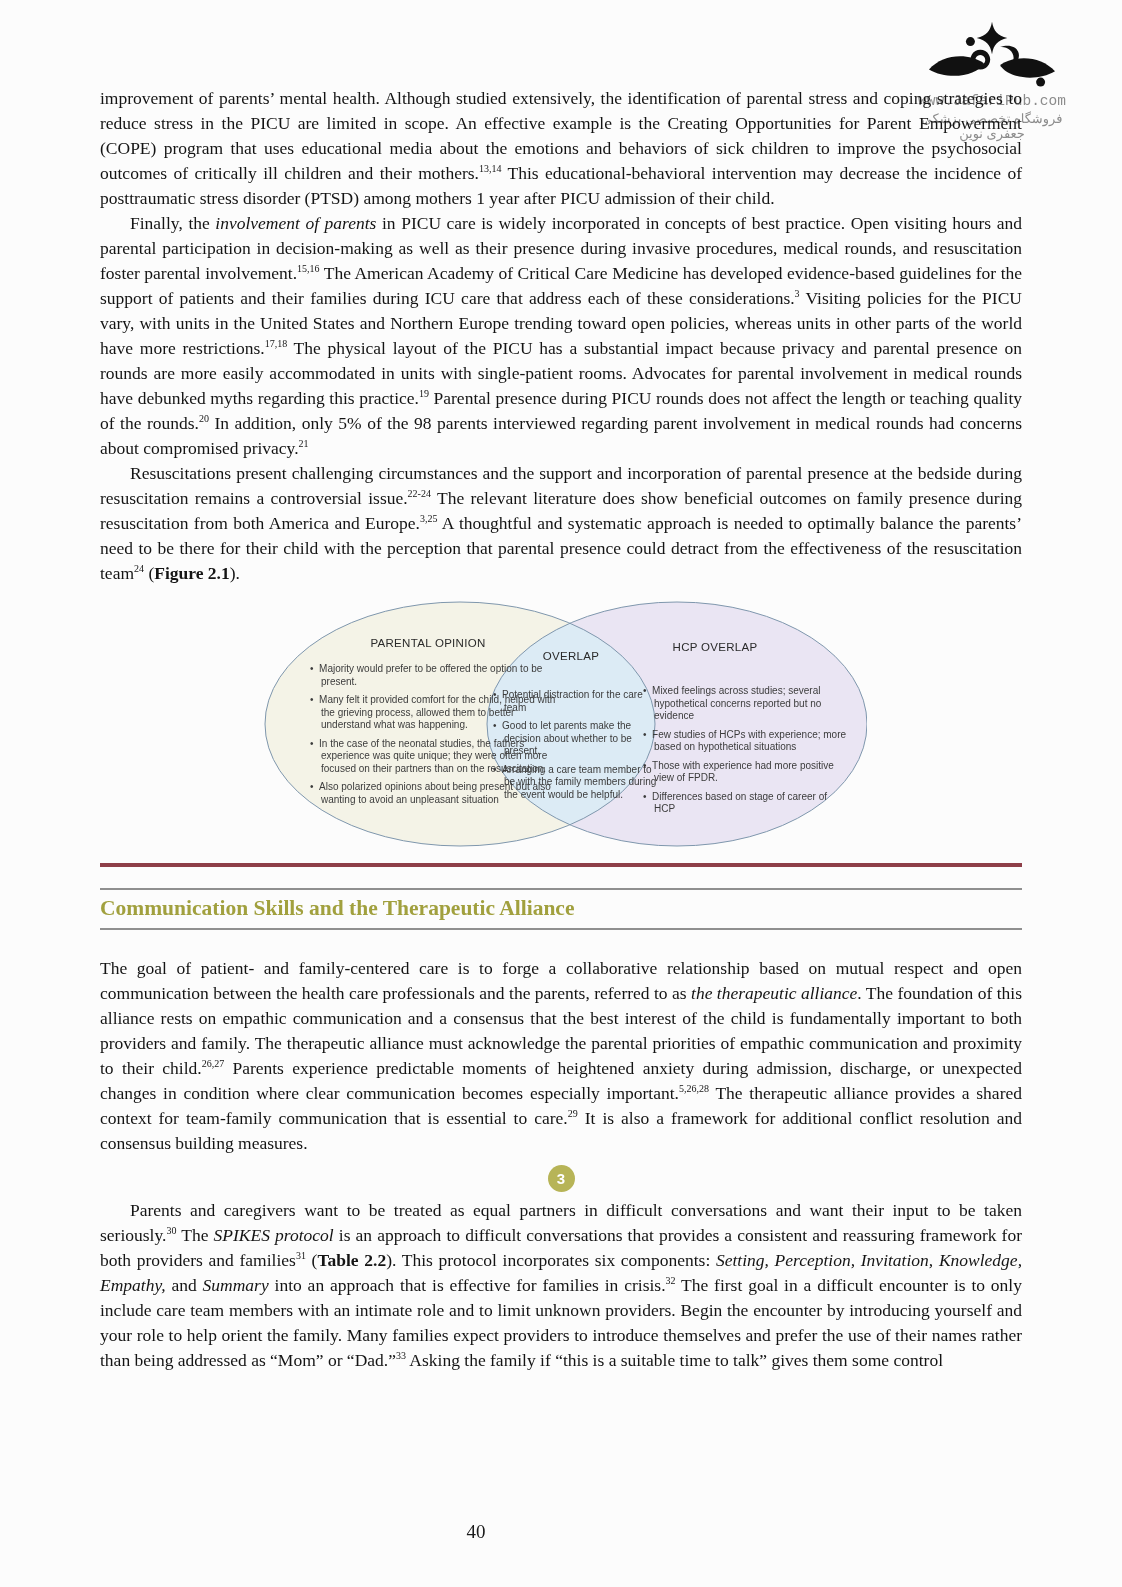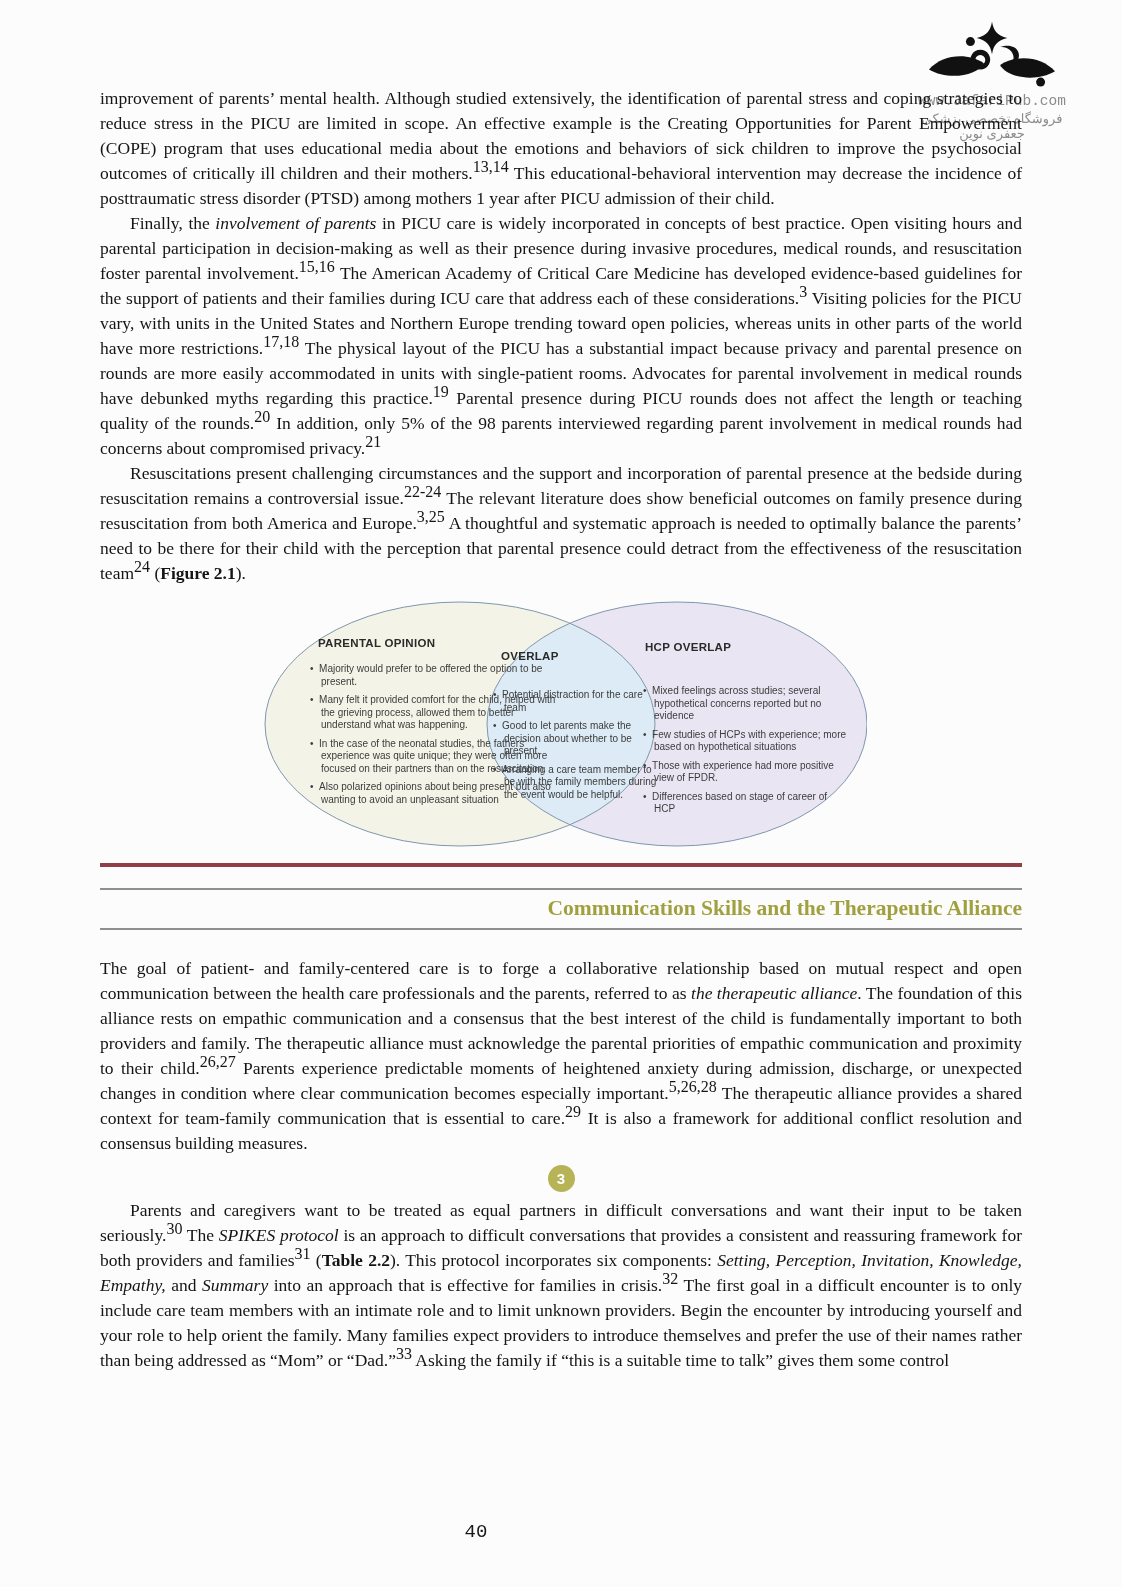--- a/index.html
+++ b/index.html
@@ -9,63 +9,63 @@
   
   .watermark{position:absolute;top:20px;left:918px;width:148px;text-align:center;}
   .watermark svg{display:block;margin:0 auto;}
   .wm-url{font-family:Liberation Mono, monospace;font-size:14.5px;color:var(--watermark_gray,#8c8c8c);margin-top:1px;}
   .wm-store{font-family:"Liberation Sans", sans-serif;font-size:13px;color:var(--watermark_gray,#8c8c8c);margin-top:2px;text-align:center;}
 
   
   .content{position:absolute;top:86px;left:100px;width:922px;}
   p.body-p{margin:0;font-size:17.5px;line-height:25px;text-align:justify;}
   p.body-p.indent{text-indent:30px;}
-  p.body-p sup{font-size:16px;line-height:0;vertical-align:super;}
+  p.body-p sup{font-size:10px;line-height:0;vertical-align:super;}
   p.body-p em{font-style:italic;}
   p.body-p strong{font-weight:bold;}
 
   
   .venn{position:relative;width:612px;height:250px;margin:13px auto 0;}
   .venn svg{position:absolute;top:0;left:0;}
   .v-el-left{fill:var(--venn_left_fill,#f4f3e7);}
   .v-el-right{fill:var(--venn_right_fill,#eae5f3);}
   .v-el-overlap{fill:var(--venn_overlap_fill,#dcebf5);}
   .v-stroke{fill:none;stroke:var(--venn_stroke,#7f97ad);stroke-width:1;}
-  .v-title{position:absolute;font-family:"Liberation Sans", sans-serif;font-weight:bold;
-           font-size:11.5px;letter-spacing:.3px;color:#2a2a2a;text-align:left;}
+  .v-title{position:absolute;font-family:"Liberation Sans", sans-serif;font-weight:normal;
+           font-size:11.5px;letter-spacing:.3px;color:#2a2a2a;text-align:center;}
   .v-title-left{left:63px;top:38px;width:220px;}
   .v-title-overlap{left:246px;top:51px;width:140px;}
   .v-title-hcp{left:390px;top:42px;width:140px;}
   ul.v-list{position:absolute;margin:0;padding:0;list-style:none;font-family:"Liberation Sans", sans-serif;
             font-size:10px;line-height:12.5px;color:#3c3c3c;text-align:left;}
   ul.v-list li{margin:0 0 6px 0;padding-left:11px;text-indent:-11px;}
   ul.v-list li::before{content:"•\00a0\00a0";}
   .v-list-left{left:55px;top:64px;width:256px;}
   .v-list-overlap{left:238px;top:90px;width:164px;}
   .v-list-hcp{left:388px;top:86px;width:206px;}
 
   
   .caption{margin:20px 0 0 0;font-size:17.5px;line-height:25px;text-align:justify;}
   .cap-label{font-weight:bold;color:var(--figure_label,#a6535e);}
 
   .red-rule{height:4px;background:var(--accent_red,#8e3f48);margin-top:14px;}
 
   .heading-block{margin-top:21px;border-top:2px solid var(--rule_gray,#8f8f8f);
                  border-bottom:2px solid var(--rule_gray,#8f8f8f);padding:6px 0 7px 0;}
-  .section-heading{margin:0;text-align:right;font-size:21.5px;font-weight:bold;
+  .section-heading{margin:0;text-align:left;font-size:21.5px;font-weight:bold;
                    color:var(--heading_gold,#a1a03e);font-family:"Liberation Serif", serif;}
 
   .group{margin-top:26px;}
 
   .marker{width:27px;height:27px;border-radius:50%;background:var(--marker_fill,#b7b457);
           color:#ffffff;font-family:"Liberation Sans", sans-serif;font-weight:bold;font-size:15px;
           line-height:27px;text-align:center;margin:9px auto 6px auto;}
 
   .page-number{position:absolute;top:1521px;left:0;width:952px;text-align:center;
-               font-family:Liberation Mono, monospace;font-size:19px;color:#1a1a1a;}
+               font-family:Liberation Serif, serif;font-size:19px;color:#1a1a1a;}
 </style>
 </head>
 <body>
 
 <div class="page">
 
   <div class="watermark">
     <svg width="140" height="72" viewBox="0 0 150 80">
       <g fill="#111111">
         <path d="M75 2 C77 13 81 17 92 20 C81 23 77 27 75 38 C73 27 69 23 58 20 C69 17 73 13 75 2 Z"></path>

